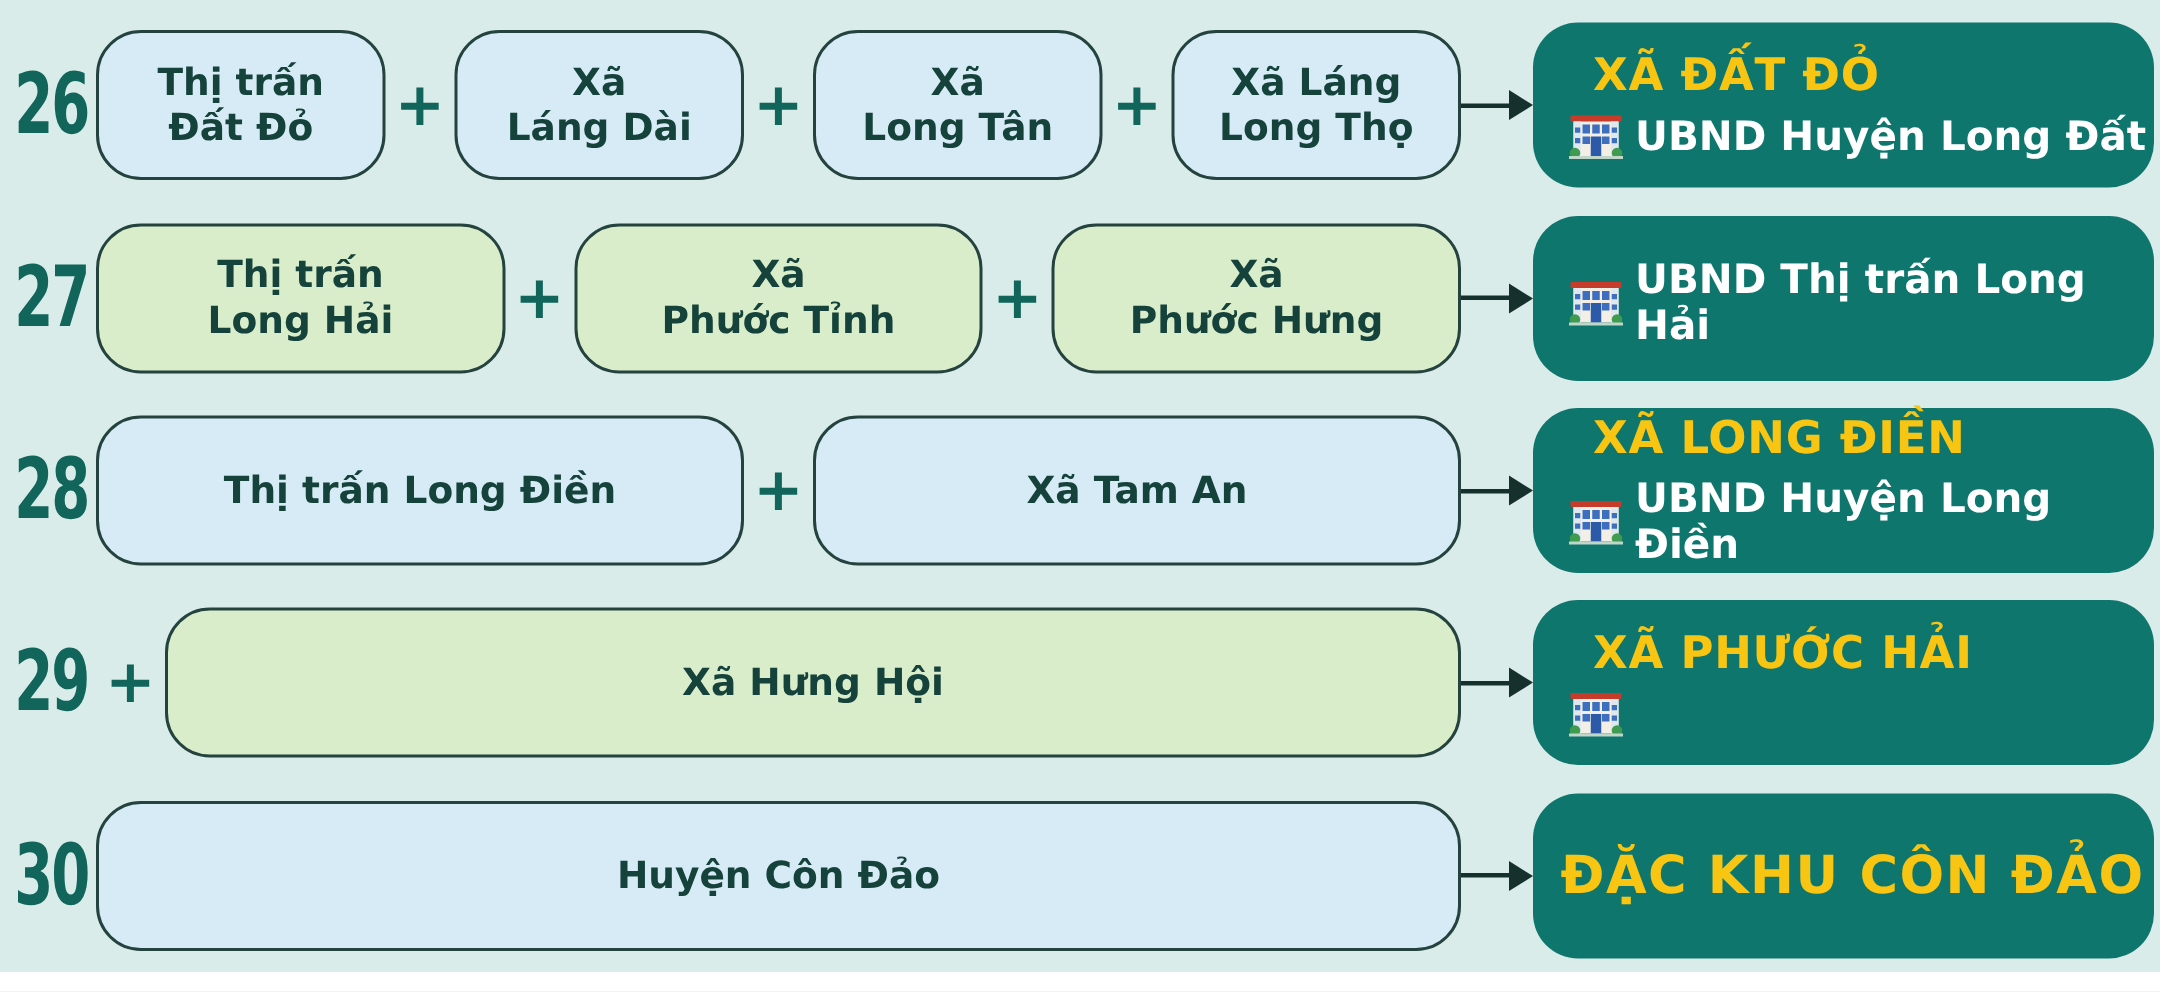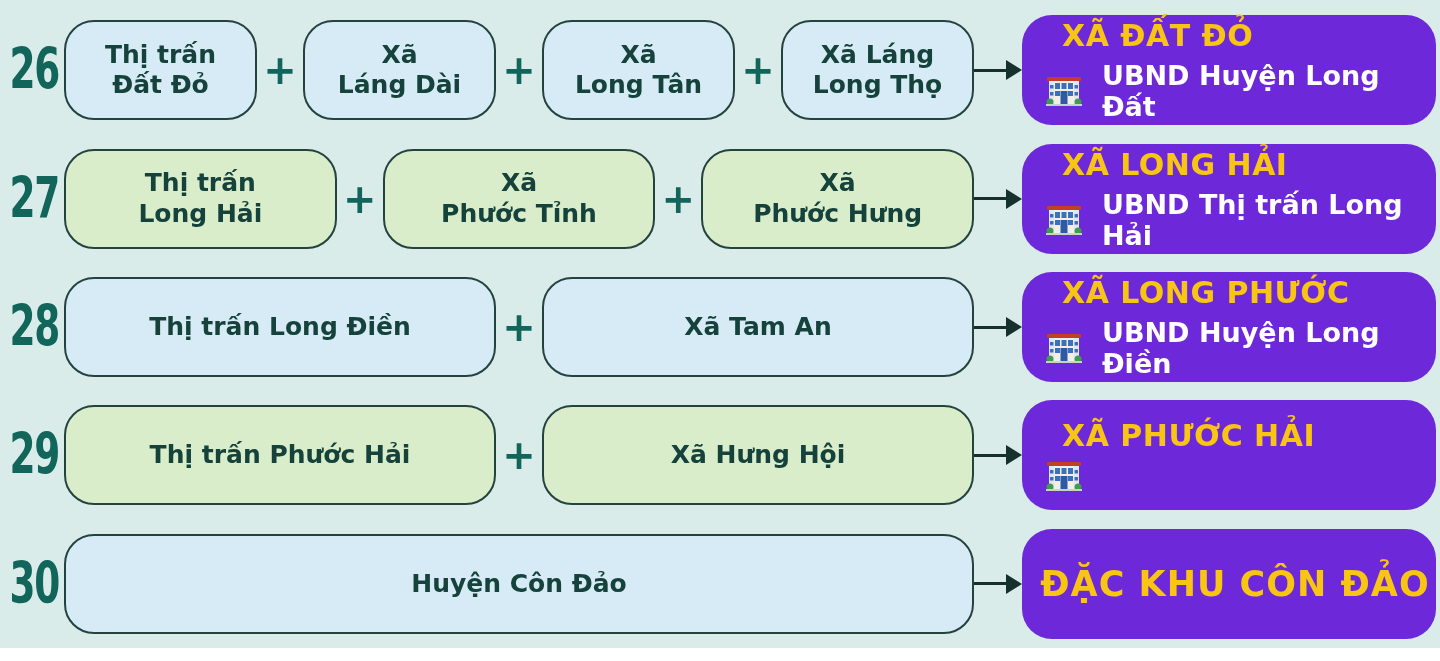--- a/index.html
+++ b/index.html
@@ -67,21 +67,21 @@
   }
   .arrow .head{
     position:absolute;right:0;top:0;
     width:0;height:0;
     border-top:10px solid transparent;
     border-bottom:10px solid transparent;
     border-left:16px solid #16302d;
   }
   .result{
     width:414px;height:110px;flex-shrink:0;
-    background:#6d28d9;
+    background:#0f766e;
     border-radius:30px;
     box-sizing:border-box;
     display:flex;flex-direction:column;justify-content:center;
     padding-left:24px;
   }
   .result.center{
     align-items:center;
     padding-left:0;
   }
   .result-title{
@@ -91,21 +91,21 @@
     margin-left:16px;
   }
   .result.center .result-title{
     margin-left:12px;
     font-size:35px;
     letter-spacing:1px;
   }
   .result-sub{
     display:flex;align-items:center;
     margin-top:7px;
-    gap:20px;
+    gap:8px;
   }
   .result-sub .sub-text{
     color:#ffffff;
     font-size:27px;font-weight:bold;
   }
   .gov-icon{display:inline-flex;flex-shrink:0;}
 </style>
 </head>
 <body>
 
@@ -172,21 +172,20 @@
 Phước Tỉnh</div>
         <div class="plus">+</div>
         <div class="source-box green">Xã
 Phước Hưng</div>
       </div>
     <div class="arrow">
       <span class="shaft"></span>
       <span class="head"></span>
     </div>
     <div class="result">
-      <div class="result-title">XÃ LONG HẢI</div>
       <div class="result-sub">
         <span class="gov-icon">
           <svg width="36" height="32" viewBox="0 0 36 32" aria-hidden="true">
             <rect x="1" y="2" width="34" height="4" rx="1" fill="#c63b2a"></rect>
             <rect x="3" y="6" width="30" height="23" fill="#f3efe6"></rect>
             <rect x="3" y="6" width="5" height="23" fill="#dfe8ee"></rect>
             <rect x="28" y="6" width="5" height="23" fill="#dfe8ee"></rect>
             <rect x="9" y="8" width="5" height="6" fill="#3e6fbe"></rect>
             <rect x="15.5" y="8" width="5" height="6" fill="#3e6fbe"></rect>
             <rect x="22" y="8" width="5" height="6" fill="#3e6fbe"></rect>
@@ -214,21 +213,21 @@
     <div class="sources">
         <div class="source-box blue">Thị trấn Long Điền</div>
         <div class="plus">+</div>
         <div class="source-box blue">Xã Tam An</div>
       </div>
     <div class="arrow">
       <span class="shaft"></span>
       <span class="head"></span>
     </div>
     <div class="result">
-      <div class="result-title">XÃ LONG PHƯỚC</div>
+      <div class="result-title">XÃ LONG ĐIỀN</div>
       <div class="result-sub">
         <span class="gov-icon">
           <svg width="36" height="32" viewBox="0 0 36 32" aria-hidden="true">
             <rect x="1" y="2" width="34" height="4" rx="1" fill="#c63b2a"></rect>
             <rect x="3" y="6" width="30" height="23" fill="#f3efe6"></rect>
             <rect x="3" y="6" width="5" height="23" fill="#dfe8ee"></rect>
             <rect x="28" y="6" width="5" height="23" fill="#dfe8ee"></rect>
             <rect x="9" y="8" width="5" height="6" fill="#3e6fbe"></rect>
             <rect x="15.5" y="8" width="5" height="6" fill="#3e6fbe"></rect>
             <rect x="22" y="8" width="5" height="6" fill="#3e6fbe"></rect>
@@ -247,21 +246,20 @@
         <span class="sub-text">UBND Huyện Long Điền</span>
       </div>
     </div>
   </div>
 
   <div class="row">
     <div class="row-number">
       <span class="num">29</span>
     </div>
     <div class="sources">
-        <div class="source-box green">Thị trấn Phước Hải</div>
         <div class="plus">+</div>
         <div class="source-box green">Xã Hưng Hội</div>
       </div>
     <div class="arrow">
       <span class="shaft"></span>
       <span class="head"></span>
     </div>
     <div class="result">
       <div class="result-title">XÃ PHƯỚC HẢI</div>
       <div class="result-sub">

